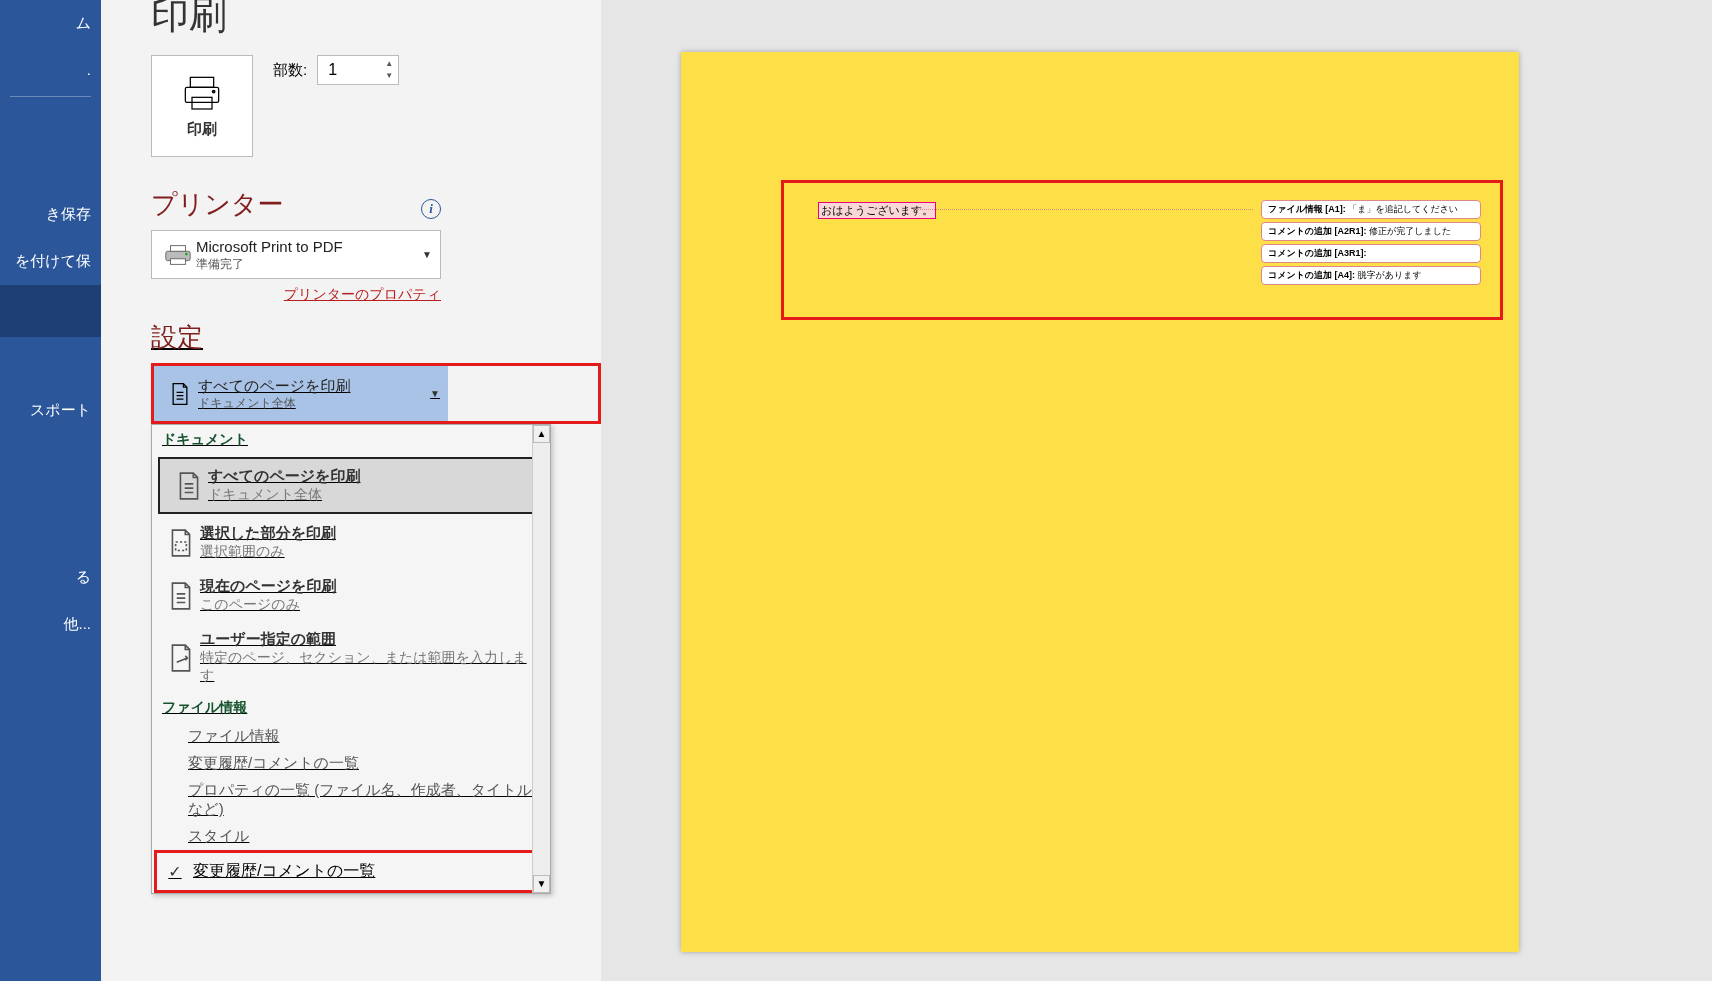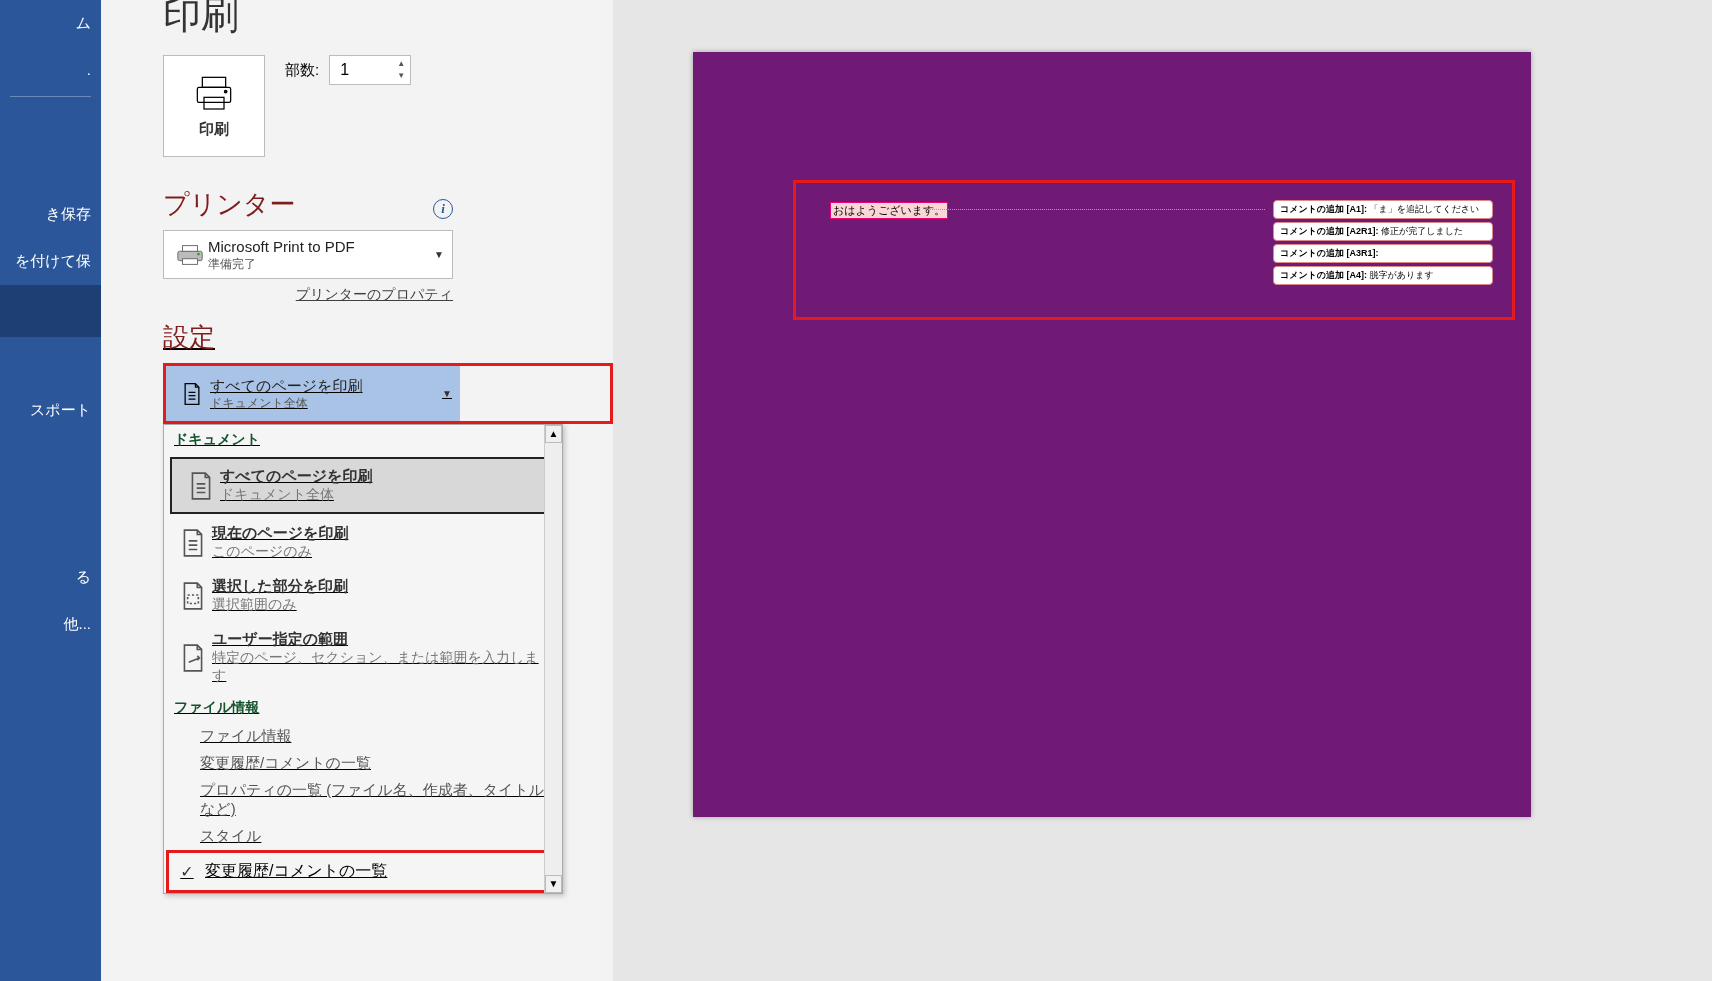--- a/index.html
+++ b/index.html
@@ -5,21 +5,21 @@
   * { margin: 0; padding: 0; box-sizing: border-box; font-family: "Yu Gothic UI", "Meiryo", sans-serif; }
   body { width: 1712px; height: 981px; background: #f3f3f3; display: flex; overflow: hidden; }
   
   
   .sidebar { width: 101px; background: #2b579a; color: #fff; font-size: 15px; padding-top: 0; }
   .sidebar-item { padding: 14px 10px; text-align: right; white-space: nowrap; overflow: hidden; font-weight: 300; }
   .sidebar hr { border: none; border-top: 1px solid rgba(255,255,255,0.3); margin: 4px 10px; }
   .sidebar-item.active { background: #1e3f73; }
   
   
-  .main { flex: 1; background: #f3f3f3; display: flex; margin-left: 12px; }
+  .main { flex: 1; background: #f3f3f3; display: flex; }
   .settings-col { width: 500px; padding: 0 0 0 50px; position: relative; }
   .page-title { font-size: 38px; font-weight: 300; color: #333; margin-bottom: 14px; margin-top: -10px; }
   
   .print-btn-row { display: flex; align-items: flex-start; gap: 20px; margin-bottom: 30px; }
   .print-btn { width: 102px; height: 102px; border: 1px solid #bbb; background: #fff; display: flex; flex-direction: column; align-items: center; justify-content: center; cursor: pointer; }
   .print-btn svg { width: 40px; height: 40px; }
   .print-btn-label { font-size: 15px; font-weight: 600; color: #333; margin-top: 6px; }
   .copies { display: flex; align-items: center; gap: 10px; }
   .copies-label { font-size: 15px; }
   .copies-input { width: 82px; height: 30px; border: 1px solid #bbb; background: #fff; position: relative; display: flex; align-items: center; padding: 0 20px 0 10px; font-size: 16px; }
@@ -32,21 +32,21 @@
   
   .dd { width: 290px; border: 1px solid #bbb; background: #fff; display: flex; align-items: center; padding: 6px 8px; cursor: pointer; position: relative; }
   .dd-icon { width: 36px; display: flex; align-items: center; justify-content: center; }
   .dd-icon svg { width: 30px; height: 24px; }
   .dd-txt { flex: 1; line-height: 1.3; }
   .dd-t1 { font-size: 15px; color: #222; }
   .dd-t2 { font-size: 12px; color: #555; }
   .dd-caret { font-size: 10px; color: #333; }
   
   .printer-props { text-align: right; width: 290px; margin-top: 6px; }
-  .printer-props a { color: #404040; font-size: 14px; text-decoration: underline; cursor: pointer; }
+  .printer-props a { color: #b91c1c; font-size: 14px; text-decoration: underline; cursor: pointer; }
   
   .settings-group { margin-top: 16px; text-decoration: underline; }
   
   
   .hilite-red { border: 3px solid #e51b1b; }
   .dd.sel { background: #a9c3e6; }
   
   
   .dd-popup { width: 400px; border: 1px solid #aaa; background: #f5f5f5; position: relative; margin-top: 0; box-shadow: 2px 2px 5px rgba(0,0,0,0.2); }
   .dd-popup .scroll-track { position: absolute; right: 0; top: 0; bottom: 0; width: 18px; background: #eee; border-left: 1px solid #ccc; }
@@ -60,21 +60,21 @@
   .pop-item .pi-txt { flex: 1; }
   .pi-t1 { font-size: 15px; font-weight: 600; color: #333; }
   .pi-t2 { font-size: 14px; color: #777; }
   .pop-sub { padding: 4px 10px 4px 36px; font-size: 15px; color: #555; cursor: pointer; }
   .pop-footer { display: flex; align-items: center; padding: 8px 10px; gap: 10px; }
   .checkmark { font-size: 16px; color: #333; width: 16px; text-align: center; }
   .pop-footer.hilite-red { margin: 0 2px; }
   
   
   .preview-col { flex: 1; background: #e6e6e6; padding: 52px 80px; overflow: hidden; }
-  .page { width: 838px; height: 765px; background: #701a75; box-shadow: 0 0 5px rgba(0,0,0,0.3); position: relative; padding: 68px 30px; }
+  .page { width: 838px; height: 900px; background: #fde047; box-shadow: 0 0 5px rgba(0,0,0,0.3); position: relative; padding: 68px 30px; }
   .page-inner-hilite { position: absolute; top: 128px; left: 100px; right: 16px; height: 140px; border: 3px solid #e51b1b; pointer-events: none; }
   .doc-text { position: absolute; top: 150px; left: 137px; font-size: 11px; background: #f9d7d7; border: 1px solid #e07; padding: 0 2px; }
   .comment-stack { position: absolute; top: 148px; right: 38px; width: 220px; display: flex; flex-direction: column; gap: 3px; }
   .comment-box { border: 1px solid #d88; border-radius: 4px; padding: 2px 6px; font-size: 9px; background: #fff; white-space: nowrap; overflow: hidden; }
   .comment-box b { font-weight: 600; }
   
   .conn-line { position: absolute; border-top: 1px dotted #d88; }
   
   svg.doc-icon { fill: none; stroke: currentColor; stroke-width: 1.5; }
 </style>
@@ -181,39 +181,39 @@
           <div class="pi-txt">
               <div class="pi-t1">すべてのページを印刷</div>
               <div class="pi-t2">ドキュメント全体</div>
             </div>
         </div>
         <div class="pop-item">
           <div class="pi-icon">
               <svg viewBox="0 0 24 28" class="doc-icon">
                 <path d="M4 2h12l4 4v20H4z"></path>
                 <path d="M16 2v4h4"></path>
+                <rect x="7" y="13" width="10" height="8" stroke-dasharray="2 2"></rect>
+              </svg>
+            </div>
+          <div class="pi-txt">
+              <div class="pi-t1">選択した部分を印刷</div>
+              <div class="pi-t2">選択範囲のみ</div>
+            </div>
+        </div>
+        <div class="pop-item">
+          <div class="pi-icon">
+              <svg viewBox="0 0 24 28" class="doc-icon">
+                <path d="M4 2h12l4 4v20H4z"></path>
+                <path d="M16 2v4h4"></path>
                 <path d="M8 12h8M8 16h8M8 20h8"></path>
               </svg>
             </div>
           <div class="pi-txt">
               <div class="pi-t1">現在のページを印刷</div>
               <div class="pi-t2">このページのみ</div>
-            </div>
-        </div>
-        <div class="pop-item">
-          <div class="pi-icon">
-              <svg viewBox="0 0 24 28" class="doc-icon">
-                <path d="M4 2h12l4 4v20H4z"></path>
-                <path d="M16 2v4h4"></path>
-                <rect x="7" y="13" width="10" height="8" stroke-dasharray="2 2"></rect>
-              </svg>
-            </div>
-          <div class="pi-txt">
-              <div class="pi-t1">選択した部分を印刷</div>
-              <div class="pi-t2">選択範囲のみ</div>
             </div>
         </div>
         <div class="pop-item">
           <div class="pi-icon">
               <svg viewBox="0 0 24 28" class="doc-icon">
                 <path d="M4 2h12l4 4v20H4z"></path>
                 <path d="M16 2v4h4"></path>
                 <path d="M8 18l10-4m-2-2l2 2-2 2"></path>
               </svg>
             </div>
@@ -235,20 +235,20 @@
 
     </div>
   </div>
 
   <div class="preview-col">
     <div class="page">
       <div class="page-inner-hilite"></div>
       <span class="doc-text">おはようございます。</span>
       <div class="conn-line" style="top:157px;left:232px;width:340px"></div>
       <div class="comment-stack">
-        <div class="comment-box"><b>コメントの追加 [A1]:</b> <span>「ま」を追記してください</span></div>
+        <div class="comment-box"><b>ファイル情報 [A1]:</b> <span>「ま」を追記してください</span></div>
         <div class="comment-box"><b>コメントの追加 [A2R1]:</b> <span>修正が完了しました</span></div>
         <div class="comment-box"><b>コメントの追加 [A3R1]:</b> <span></span></div>
         <div class="comment-box"><b>コメントの追加 [A4]:</b> <span>脱字があります</span></div>
       </div>
     </div>
   </div>
 </div>
 
 </body></html>

